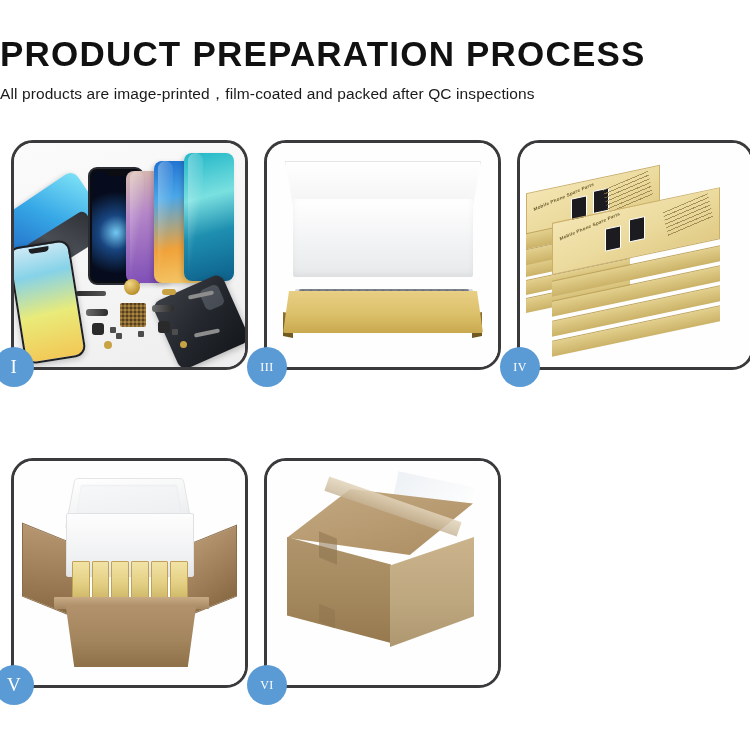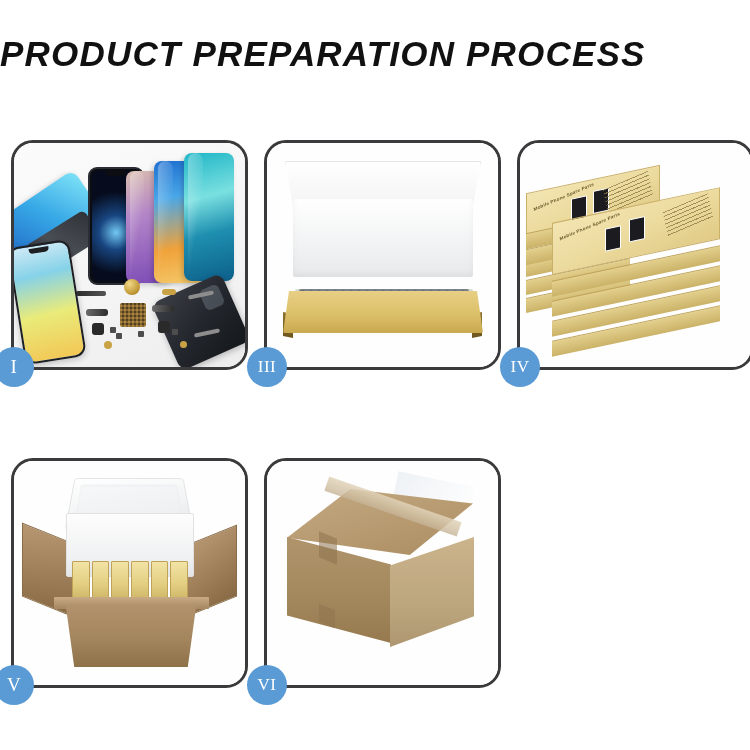--- a/index.html
+++ b/index.html
@@ -20,21 +20,20 @@
     position: relative;
     background: #ffffff;
   }
 
   
   .header {
     position: absolute;
     top: 0; left: 0;
     width: 606px;
     text-align: left;
-    font-style: italic;
   }
   .title {
     margin: 0;
     padding-top: 36px;
     font-size: 35px;
     font-weight: 700;
     letter-spacing: 1.2px;
     color: #111111;
     font-family: "Liberation Sans", sans-serif;
     line-height: 1.0;
@@ -87,21 +86,21 @@
     background: #5b9bd5;
     color: #ffffff;
     font-family: "Liberation Serif", serif;
     font-size: 19px;
     line-height: 40px;
     text-align: center;
     letter-spacing: 0.5px;
     z-index: 5;
   }
   
-  .badge.wide { font-size: 17px; }
+  .badge.wide { font-size: 12px; }
 
   
   .p1 { background: linear-gradient(160deg,#fbfbfb 0%, #f4f4f4 60%, #ededed 100%); }
   .phone-tilt {
     position: absolute;
     left: 4px; top: 26px;
     width: 54px; height: 104px;
     border-radius: 9px;
     background: linear-gradient(150deg,#7fe3f7 0%, #36a7e6 45%, #1f5fc0 100%);
     transform: rotate(56deg);
@@ -479,20 +478,21 @@
     transform: rotate(12deg);
   }
 </style>
 </head>
 <body>
 
 <div class="page">
 
   <div class="header">
     <h1 class="title">PRODUCT PREPARATION PROCESS</h1>
+    <p class="subtitle">All products are image-printed，film-coated and packed after QC inspections</p>
   </div>
 
   <div class="grid">
 
     <div class="panel">
       <div class="panel-inner p1">
         <div class="phone-tilt"></div>
         <div class="screen-front">
           <div class="glow"></div>
           <div class="notch"></div>

